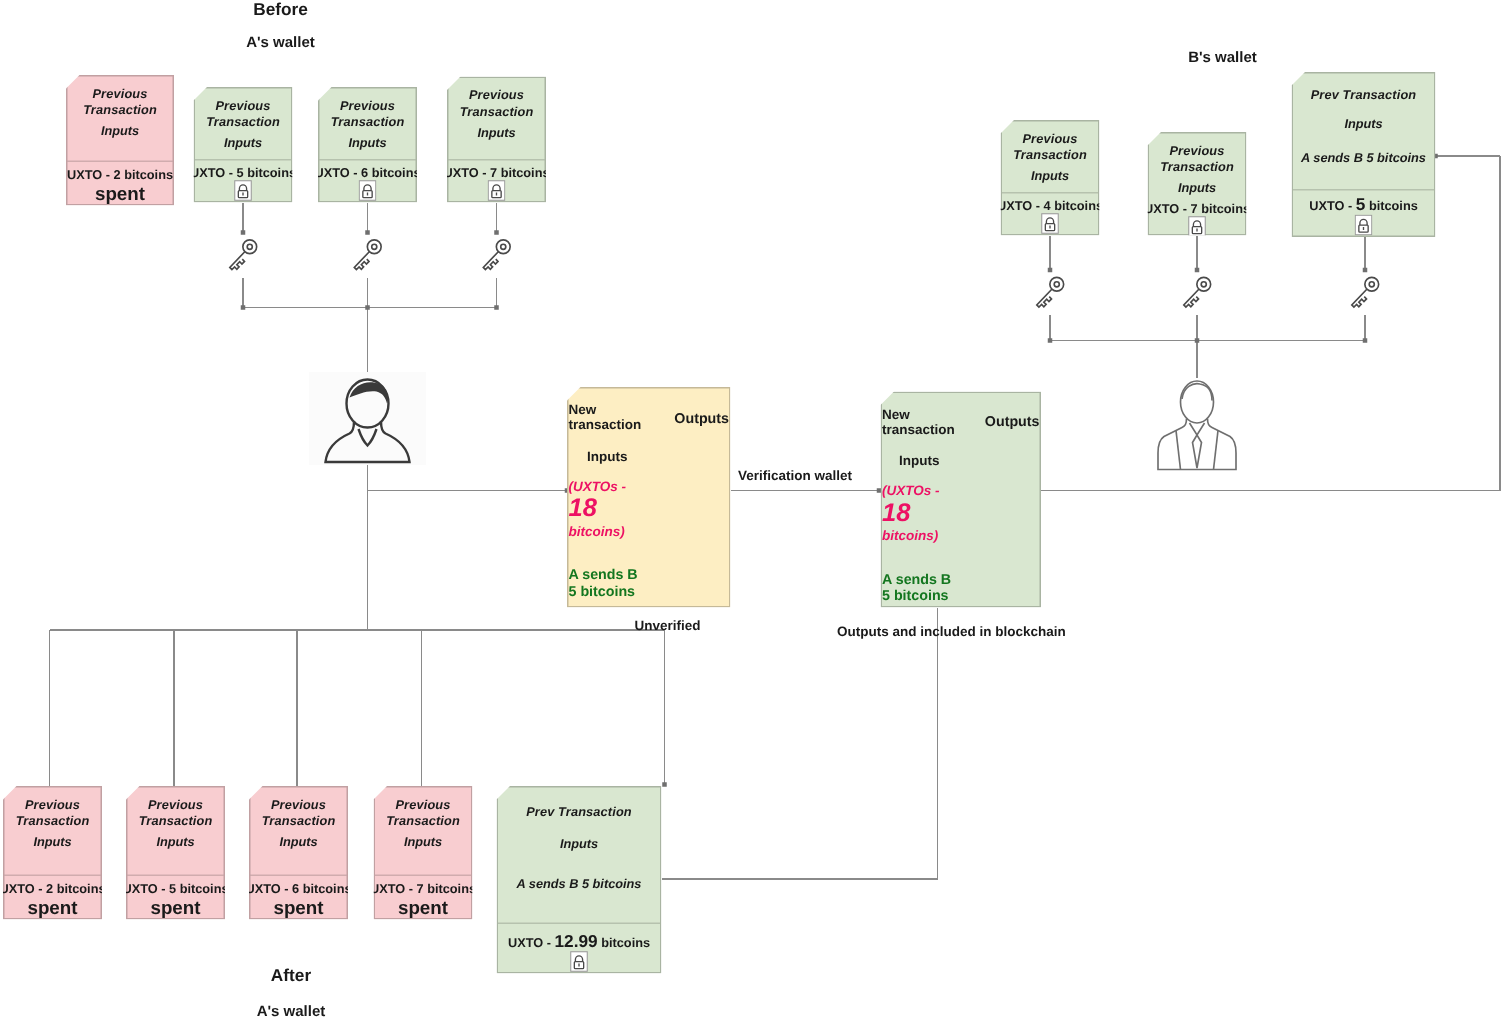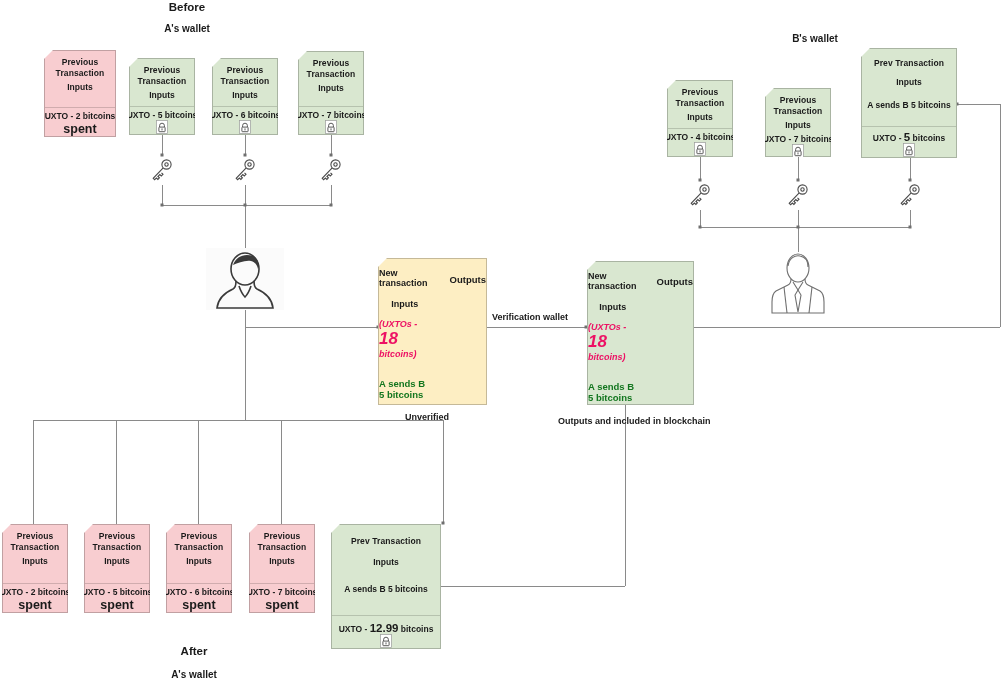--- a/index.html
+++ b/index.html
@@ -11,21 +11,21 @@
   
   .card{position:absolute;box-sizing:border-box;
         border:1px solid rgba(0,0,0,.22);
         display:flex;flex-direction:column;align-items:stretch;
         -webkit-clip-path:polygon(9px 0,100% 0,100% 100%,0 100%,0 9px);
         clip-path:polygon(9px 0,100% 0,100% 100%,0 100%,0 9px);}
   .card.green{background:#d9e7d0;}
   .card.pink{background:#f8cdd0;}
 
   .card .top{flex:1 1 auto;display:flex;flex-direction:column;
-             align-items:center;justify-content:flex-start;padding-top:6px;}
+             align-items:center;justify-content:flex-start;padding-top:6px;font-style:italic;}
   .card .sep{height:1px;background:rgba(0,0,0,.16);}
   .card .bot{flex:0 0 auto;display:flex;flex-direction:column;
              align-items:center;justify-content:flex-start;padding-top:3px;}
 
   .t-title{font-size:8.5px;font-weight:bold;line-height:10.5px;text-align:center;
            letter-spacing:.1px;}
   .t-sub{font-size:8.5px;font-weight:bold;line-height:11px;text-align:center;margin-top:4px;}
   .t-utxo{font-size:8.5px;font-weight:bold;text-align:center;white-space:nowrap;}
   .t-utxo .big{font-size:11.5px;}
   .t-spent{font-size:12.5px;font-weight:bold;text-align:center;margin-top:1px;}
@@ -244,21 +244,21 @@
       <div class="l1">New transaction</div>
       <div class="l2">Inputs</div>
       <div class="l3"><span>(UXTOs - </span><span class="big">18</span><span> bitcoins)</span></div>
       <div class="l4">A sends B 5 bitcoins</div>
     </div>
     <div class="sep"></div>
     <div class="foot" style="height:40px;">
       <div class="l5">Outputs</div>
     </div>
   </div>
-  <div class="lbl" style="left:405px;top:412px;">Unverified</div>
+  <div class="lbl" style="left:423px;top:412px;">Unverified</div>
 
   <div class="lbl" style="left:492px;top:312px;">Verification wallet</div>
 
   <div class="nt" style="left:587px;top:261px;width:107px;height:144px;background:#d9e7d0;">
     <div class="body">
       <div class="l1">New transaction</div>
       <div class="l2">Inputs</div>
       <div class="l3"><span>(UXTOs - </span><span class="big">18</span><span> bitcoins)</span></div>
       <div class="l4">A sends B 5 bitcoins</div>
     </div>

